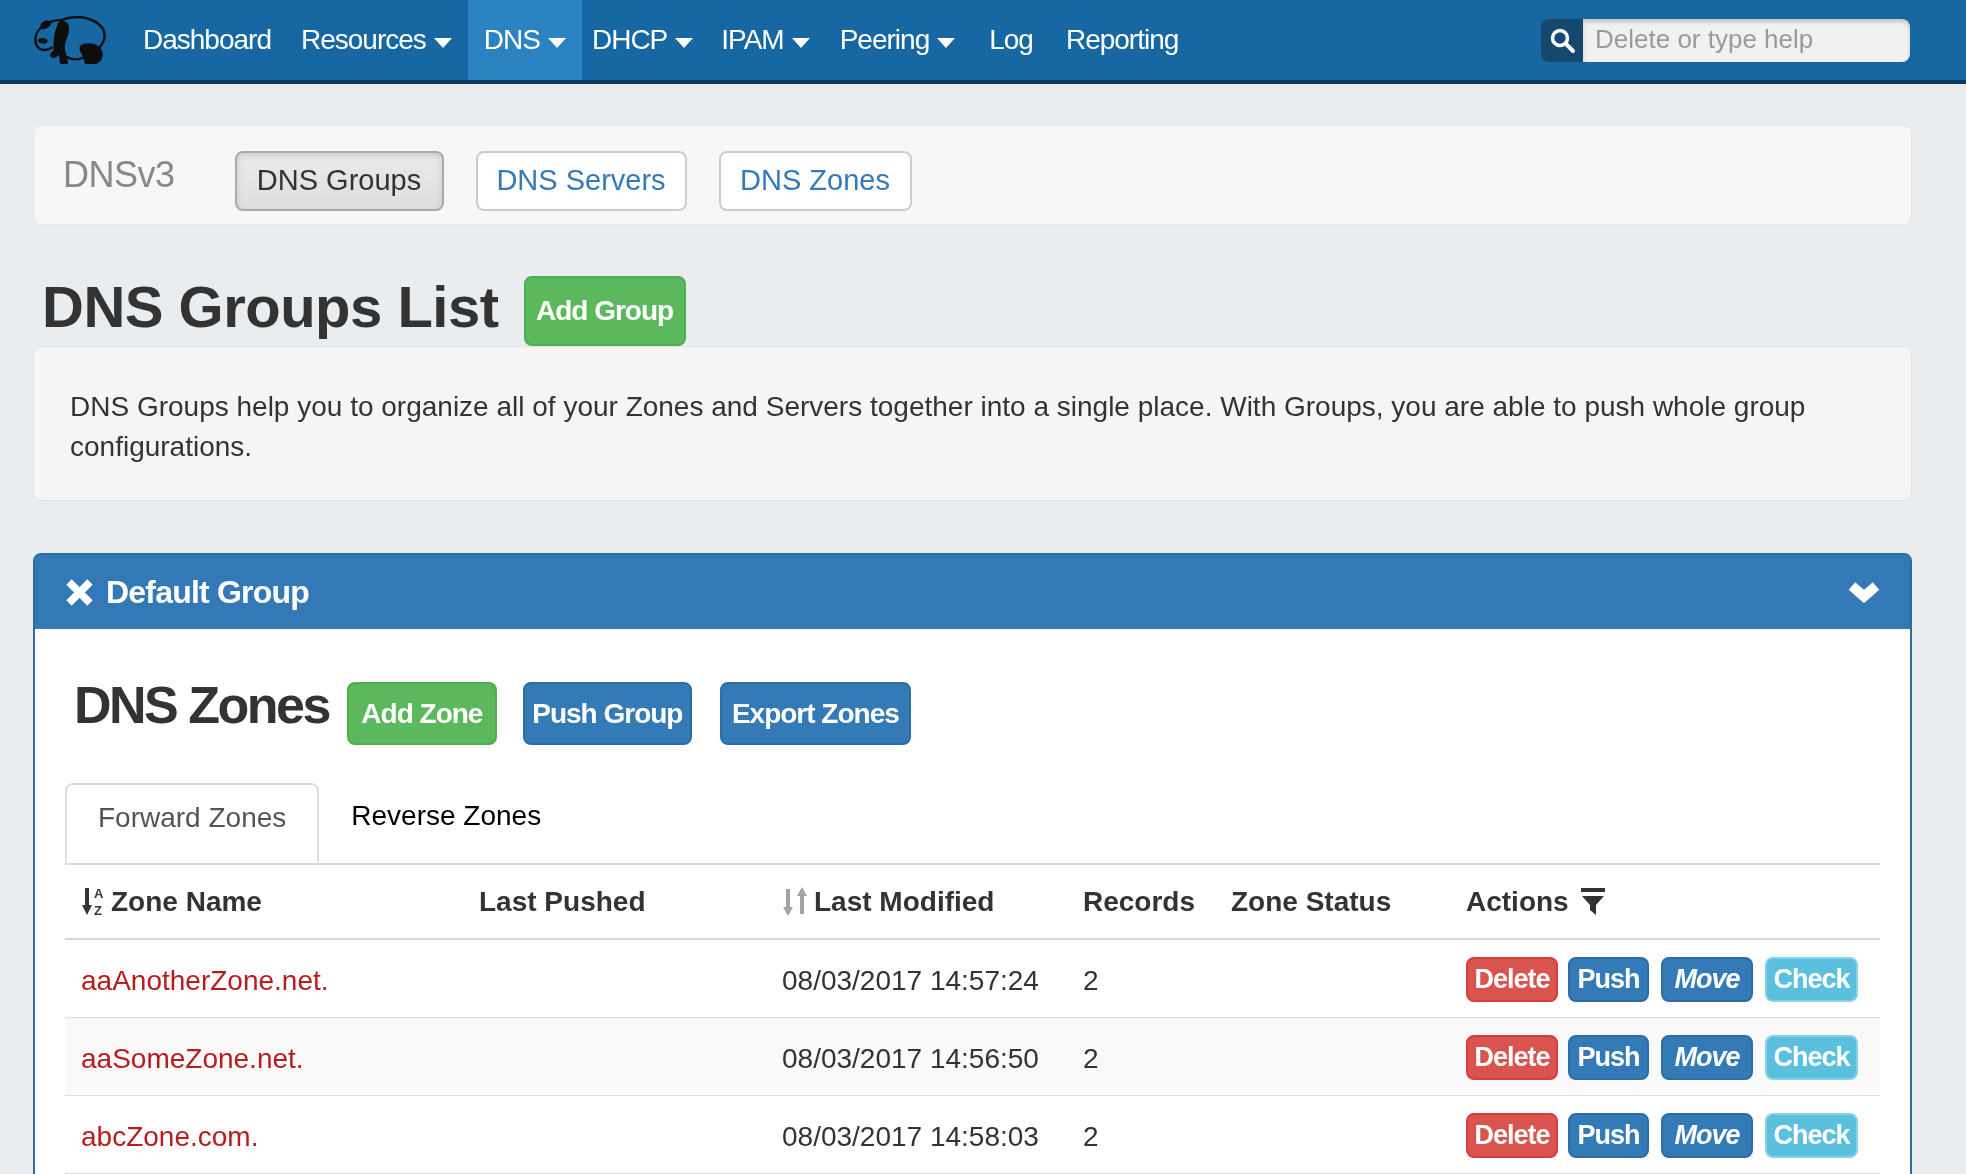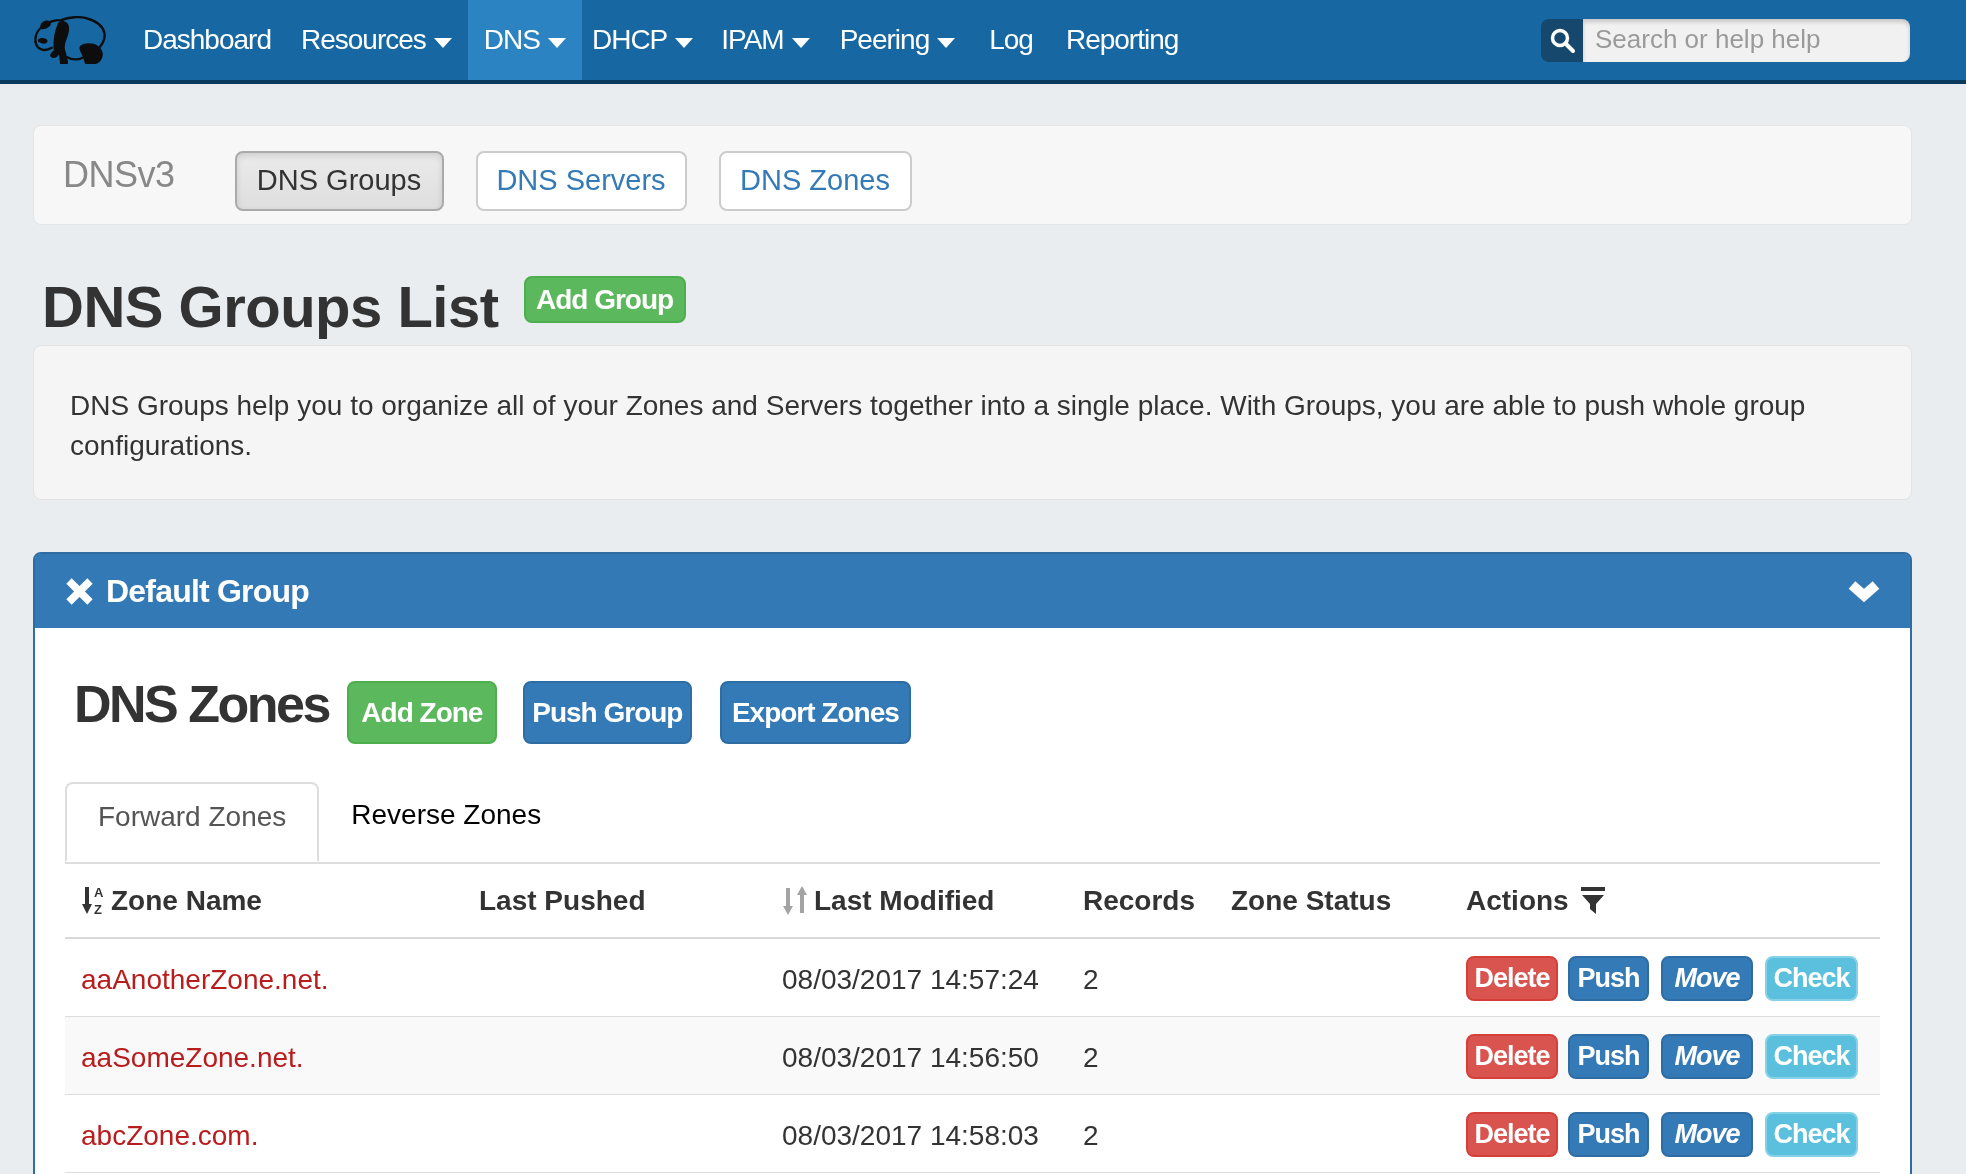--- a/index.html
+++ b/index.html
@@ -30,21 +30,21 @@
 .w-zones { width:193px; }
 
 
 .h1row { display:flex; align-items:flex-start; margin-top:44px; }
 h1 { font-size:58px; font-weight:700; letter-spacing:-0.5px; line-height:76px; color:#333; margin-left:9px; }
 .btn { display:flex; align-items:center; justify-content:center; color:#fff; font-weight:700; letter-spacing:-1px; border-radius:8px; }
 .btn-green { background:#5cb85c; border:2px solid #4cae4c; }
 .btn-blue { background:#337ab7; border:2px solid #2e6da4; }
 .btn-red { background:#d9534f; border:2px solid #d43f3a; }
 .btn-cyan { background:#5bc0de; border:2px solid #85d2e8; }
-.addgroup { width:162px; height:47px; font-size:28px; margin-left:25px; margin-top:7px; }
+.addgroup { width:162px; height:70px; font-size:28px; margin-left:25px; margin-top:7px; }
 
 
 .well { margin-top:0; height:155px; background:#f5f5f5; border:1px solid #e3e3e3; border-radius:8px; padding:40px 36px 0 36px; font-size:28px; line-height:40px; color:#333; }
 
 
 .panel { margin-top:52px; border:2px solid #2e6da4; border-radius:8px; background:#fff; }
 .panel-heading { height:74px; background:#3379b5; border-radius:5px 5px 0 0; display:flex; align-items:center; padding:0 30px 0 31px; color:#fff; }
 .panel-title { font-size:32px; font-weight:700; letter-spacing:-0.8px; margin-left:13px; }
 .chev { margin-left:auto; }
 .panel-body { padding:30px; }
@@ -117,21 +117,21 @@
         <a>Reporting</a>
       </li>
   </ul>
   <div class="search">
     <div class="search-icon">
       <svg width="28" height="28" viewBox="0 0 28 28">
           <circle cx="12" cy="12" r="7.5" fill="none" stroke="#fff" stroke-width="3.5"></circle>
           <line x1="17.5" y1="17.5" x2="25" y2="25" stroke="#fff" stroke-width="4" stroke-linecap="round"></line>
         </svg>
     </div>
-    <div class="search-input">Search or help help</div>
+    <div class="search-input">Delete or type help</div>
   </div>
 </div>
 
 <div class="container">
   <div class="toolbar">
     <span class="dnsv3">DNSv3</span>
     <div class="tabbtn on w-groups">DNS Groups</div>
     <div class="tabbtn w-servers">DNS Servers</div>
     <div class="tabbtn w-zones">DNS Zones</div>
   </div>

